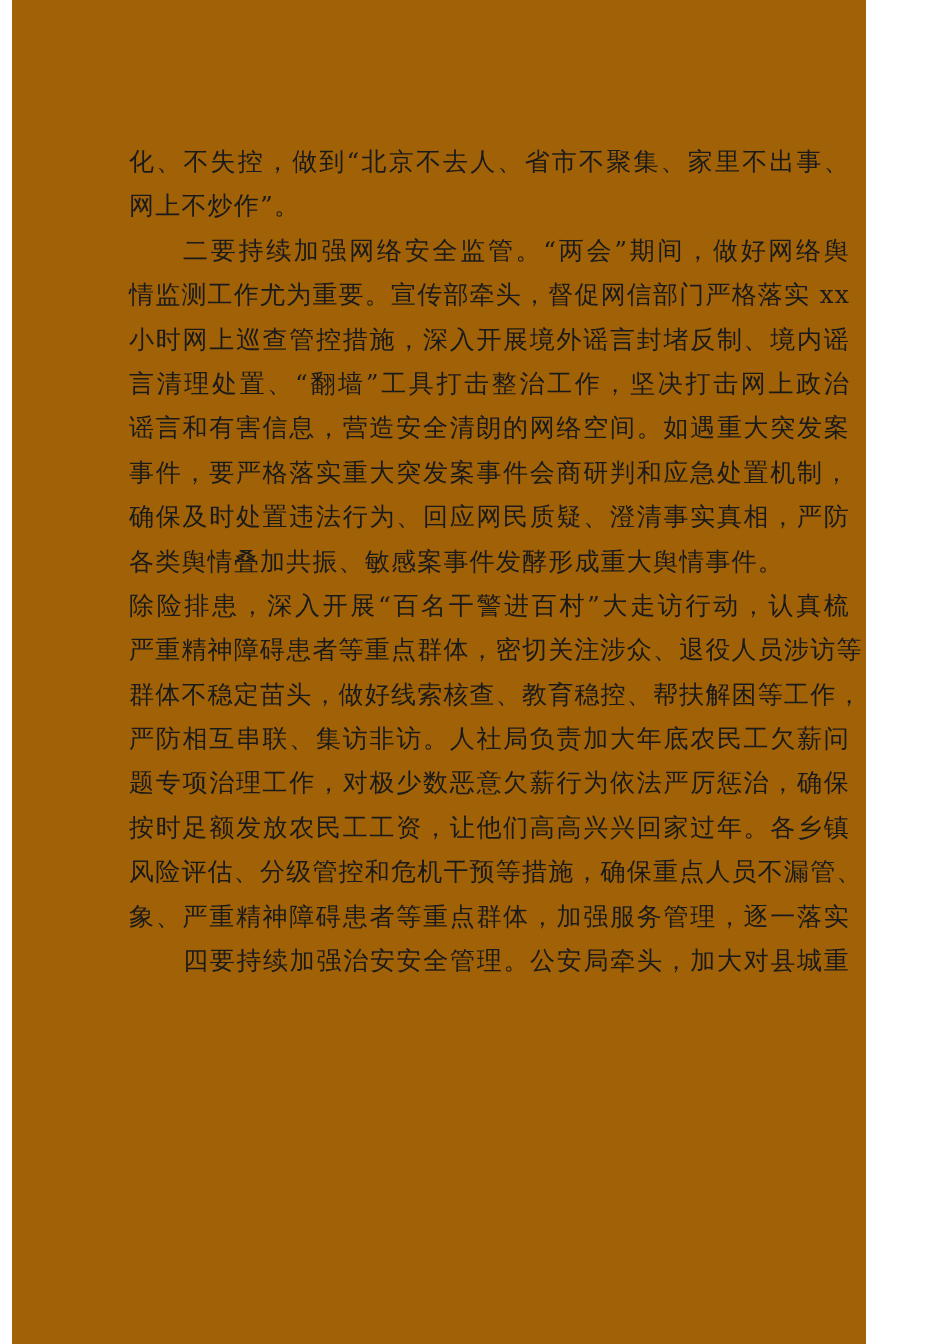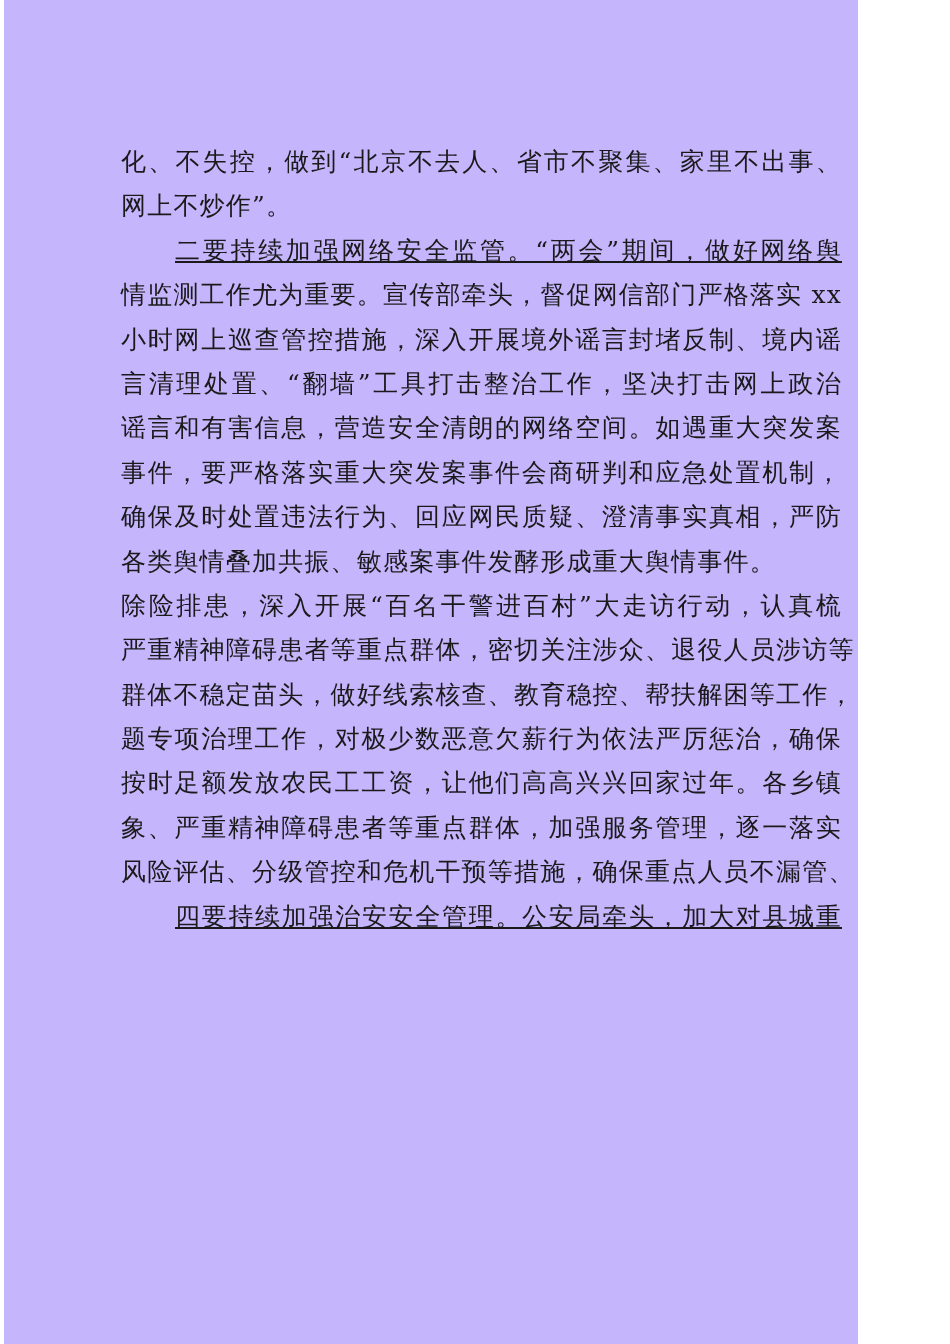--- a/index.html
+++ b/index.html
@@ -8,25 +8,25 @@
     background: #ffffff;
   }
   body {
     width: 950px;
     height: 1344px;
     position: relative;
     overflow: hidden;
   }
   .page {
     position: absolute;
-    left: 4px;
+    left: 12px;
     top: 0;
     width: 854px;
     height: 1344px;
-    background: #c4b5fd;
+    background: #a16207;
   }
   .body-text {
     position: absolute;
     left: 117px;
     top: 140px;
     width: 721px;
     font-family: "DejaVu Serif", "Liberation Serif", serif;
     font-size: 25px;
     color: #1a1a1a;
     font-weight: normal;
@@ -39,21 +39,20 @@
     text-align-last: justify;
     overflow: visible;
     letter-spacing: 1.2px;
   }
   .line.last {
     text-align: right;
     text-align-last: left;
   }
   .line.indent {
     padding-left: 54px;
-    text-decoration: underline;
   }
 </style>
 </head>
 <body>
 
 <div class="page">
   <div class="body-text">
 
     <div class="paragraph">
       <div class="line">化、不失控，做到“北京不去人、省市不聚集、家里不出事、</div>
@@ -68,24 +67,25 @@
       <div class="line">谣言和有害信息，营造安全清朗的网络空间。如遇重大突发案</div>
       <div class="line">事件，要严格落实重大突发案事件会商研判和应急处置机制，</div>
       <div class="line">确保及时处置违法行为、回应网民质疑、澄清事实真相，严防</div>
       <div class="line last">各类舆情叠加共振、敏感案事件发酵形成重大舆情事件。</div>
     </div>
 
     <div class="paragraph">
       <div class="line">除险排患，深入开展“百名干警进百村”大走访行动，认真梳</div>
       <div class="line">严重精神障碍患者等重点群体，密切关注涉众、退役人员涉访等</div>
       <div class="line">群体不稳定苗头，做好线索核查、教育稳控、帮扶解困等工作，</div>
+      <div class="line">严防相互串联、集访非访。人社局负责加大年底农民工欠薪问</div>
       <div class="line">题专项治理工作，对极少数恶意欠薪行为依法严厉惩治，确保</div>
       <div class="line">按时足额发放农民工工资，让他们高高兴兴回家过年。各乡镇</div>
+      <div class="line">风险评估、分级管控和危机干预等措施，确保重点人员不漏管、</div>
       <div class="line">象、严重精神障碍患者等重点群体，加强服务管理，逐一落实</div>
-      <div class="line">风险评估、分级管控和危机干预等措施，确保重点人员不漏管、</div>
     </div>
 
     <div class="paragraph">
       <div class="line indent">四要持续加强治安安全管理。公安局牵头，加大对县城重</div>
     </div>
 
   </div>
 </div>
 
 </body></html>

